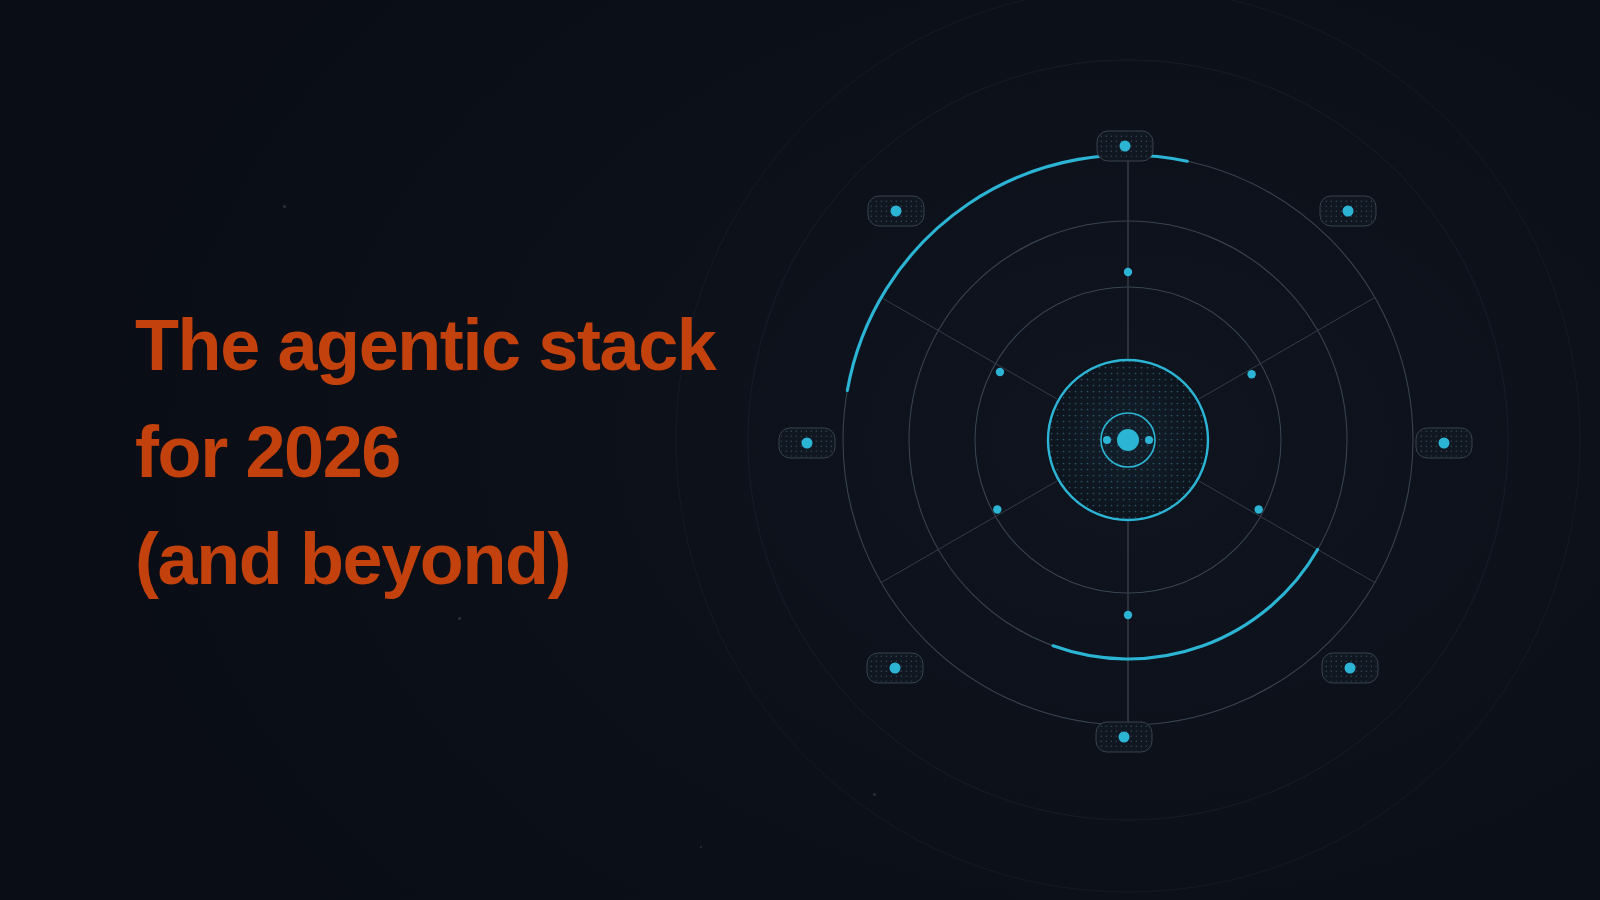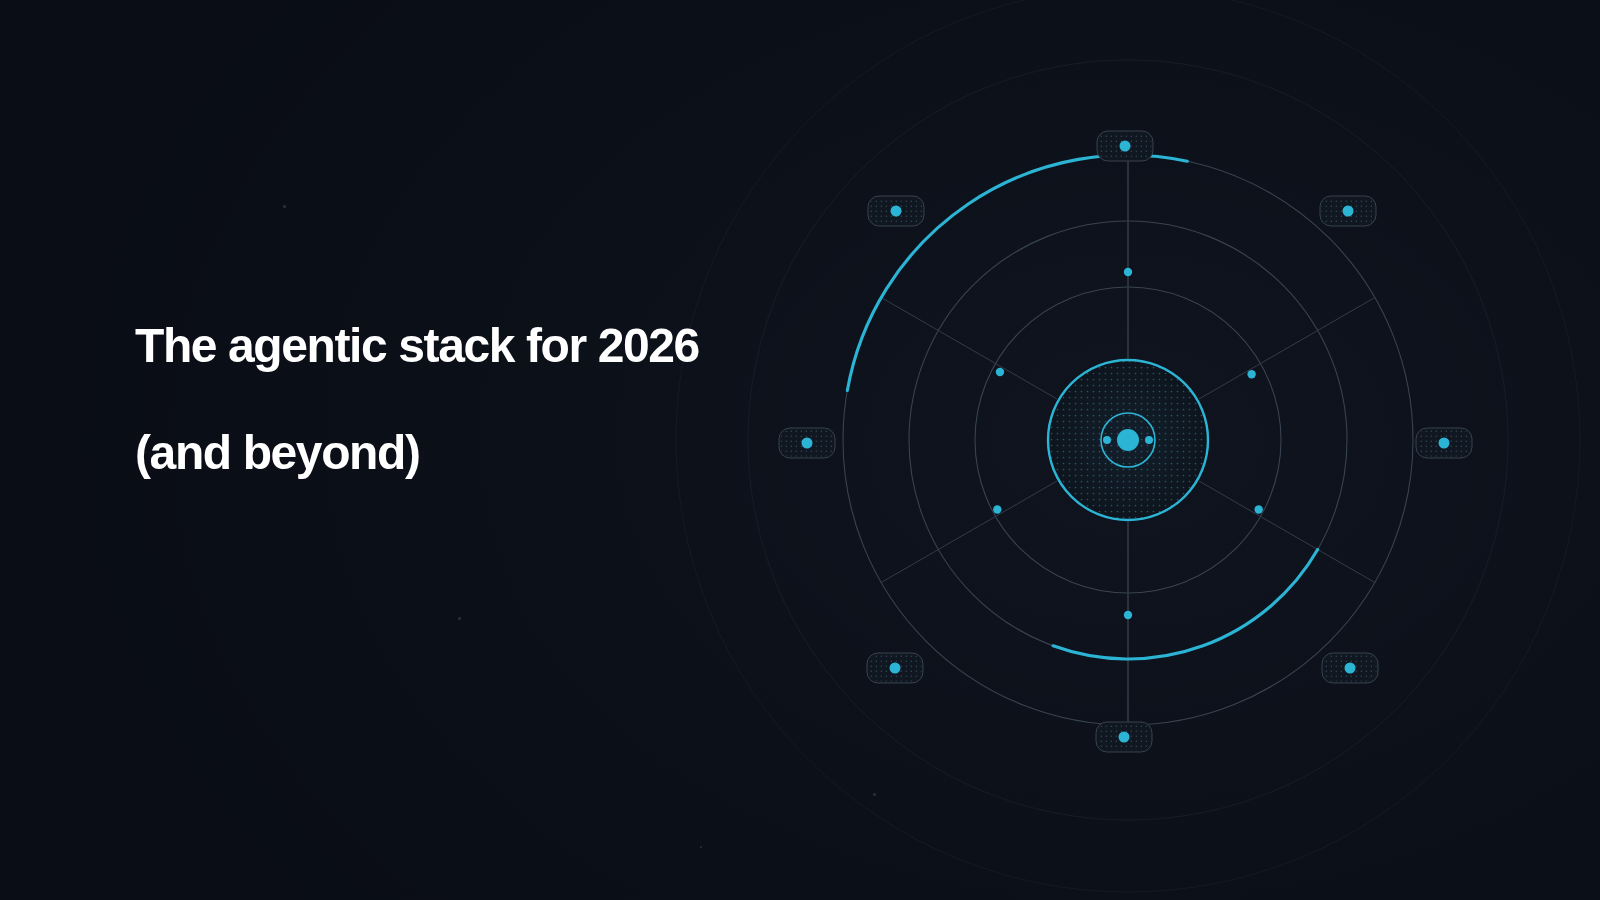--- a/index.html
+++ b/index.html
@@ -20,24 +20,24 @@
 
   
   #hero {
     position:absolute;
     left:135px;
     top:292px;
     width:620px;
     z-index:5;
   }
   #hero-title {
-    font-size:48px;
+    font-size:72px;
     line-height:107px;
     font-weight:700;
-    color:#ffffff;
+    color:#c2410c;
     letter-spacing:-1.4px;
     white-space:pre-line;
   }
 
   
   #orbital {
     position:absolute;
     left:0; top:0;
     width:1600px; height:900px;
     z-index:2;

